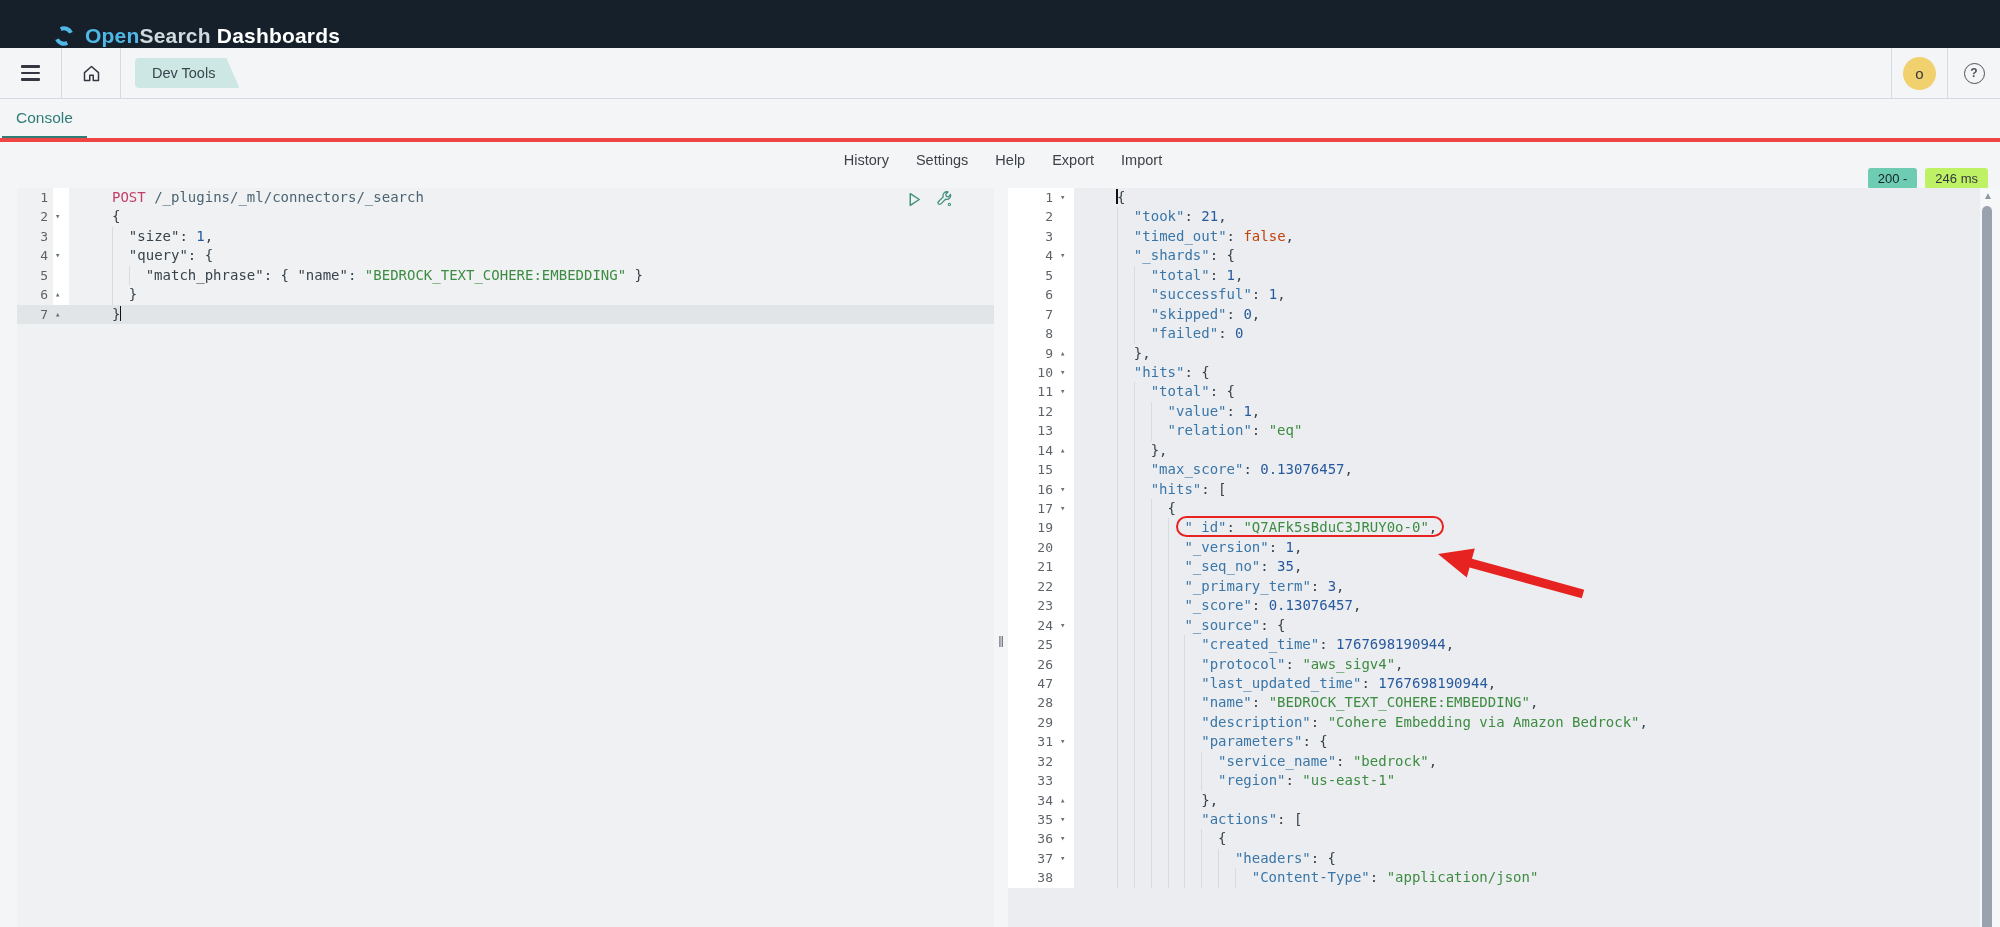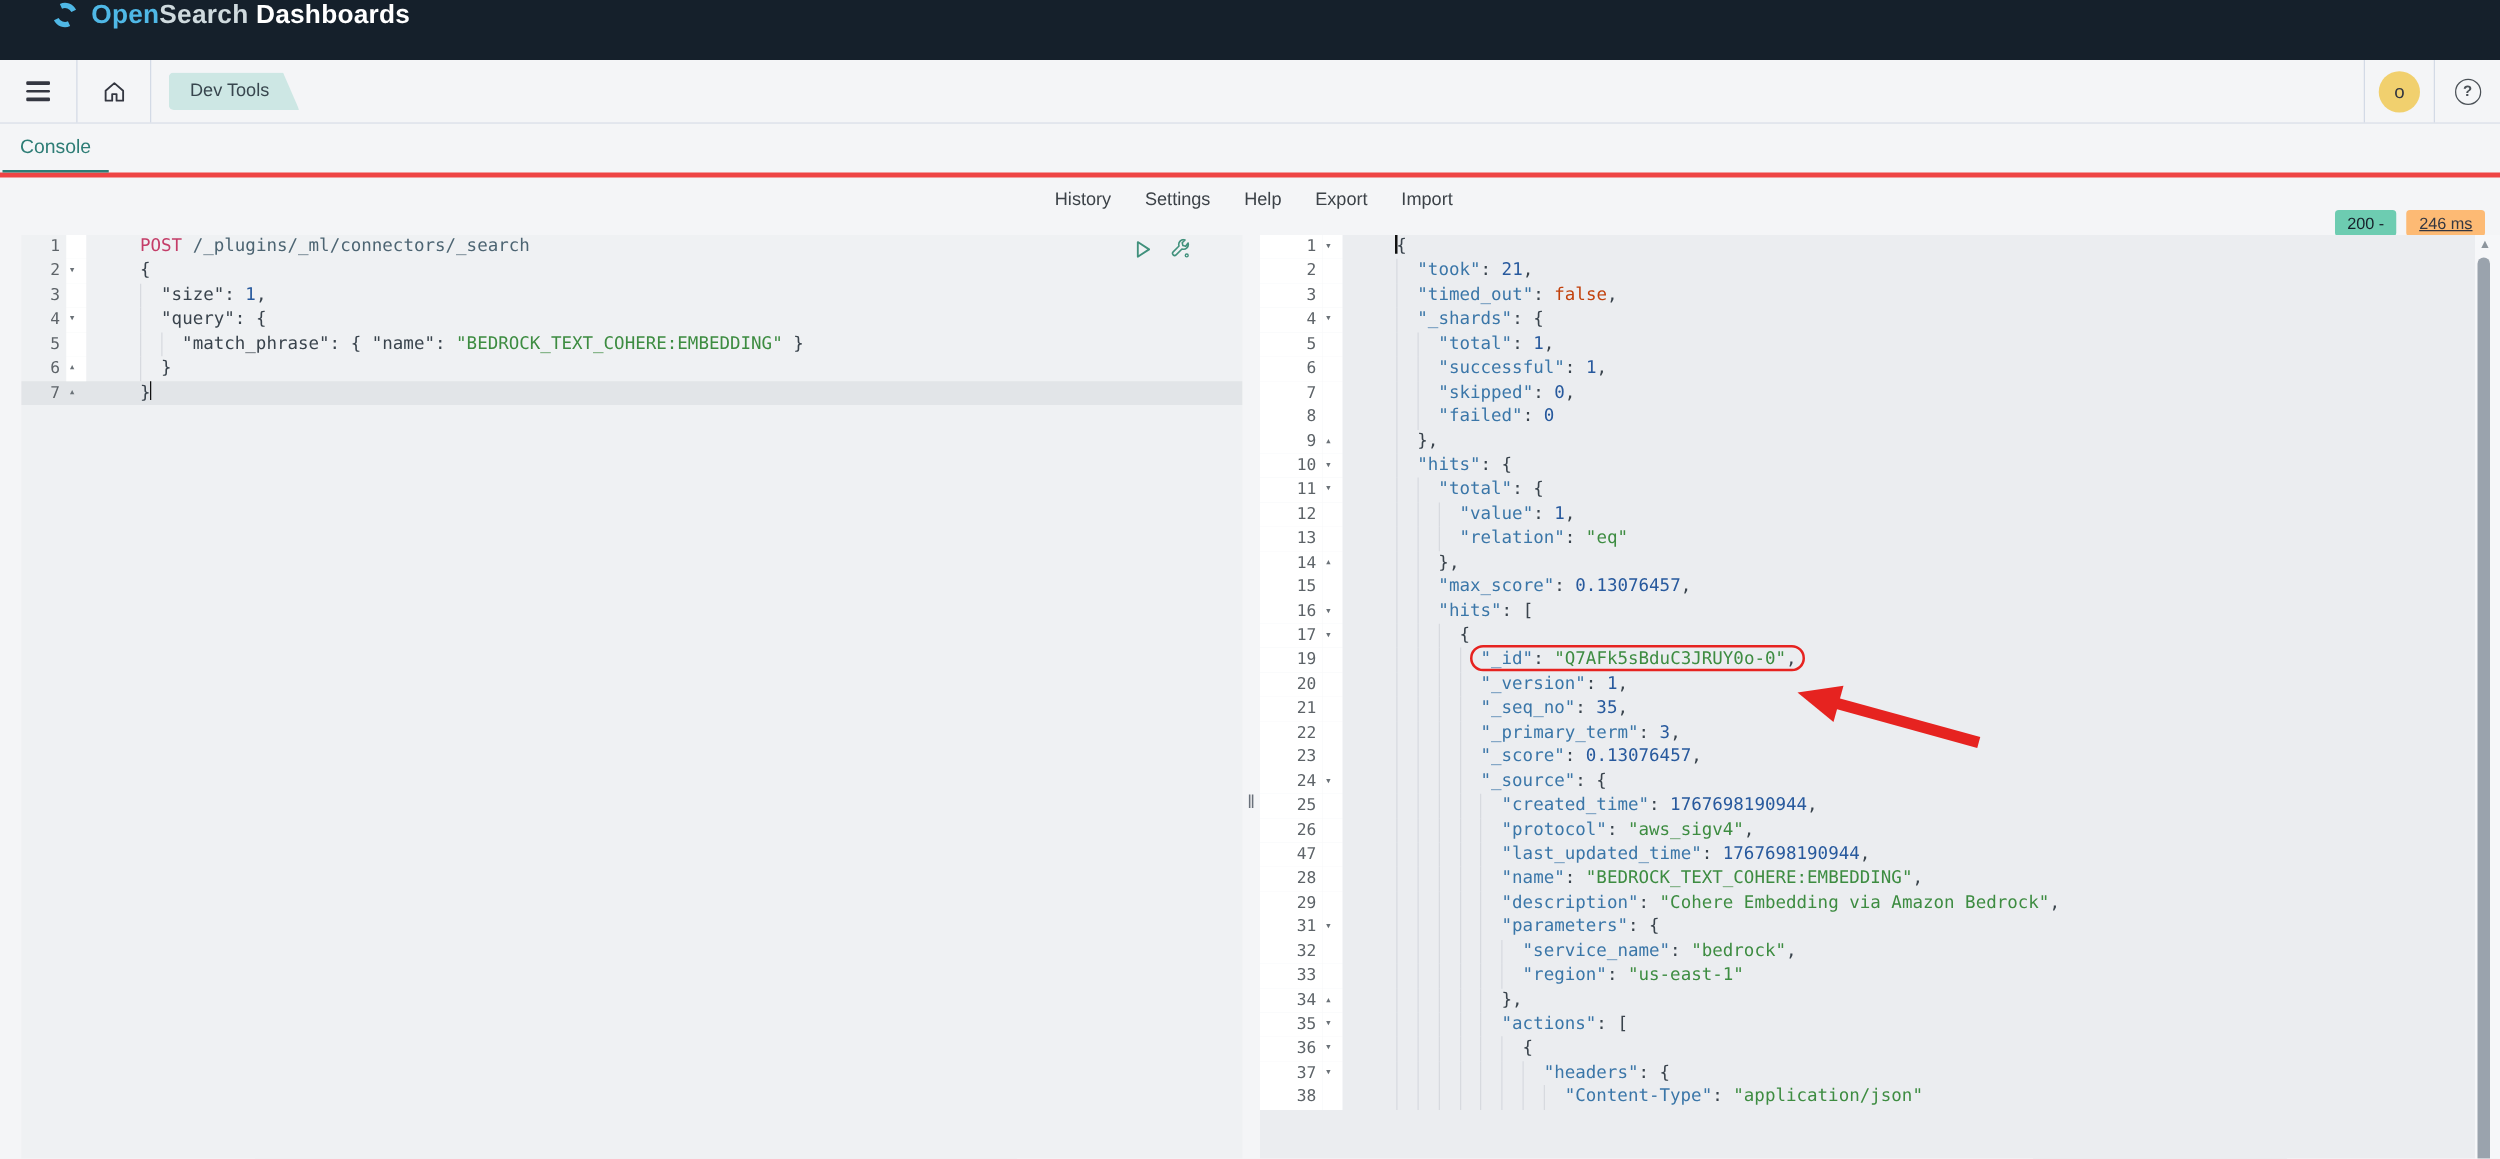--- a/index.html
+++ b/index.html
@@ -1,19 +1,19 @@
 <!DOCTYPE html>
 <html><head>
 <meta charset="utf-8">
 <style>
   html,body{margin:0;padding:0;background:#f4f5f7;font-family:"Liberation Sans",sans-serif;}
   .screen{position:relative;width:2000px;height:927px;overflow:hidden;background:#f4f5f7;}
 
   
-  .topbar{position:absolute;left:0;top:0;width:100%;height:48px;background:#15202b;display:flex;align-items:flex-start;padding-left:40px;box-sizing:border-box;}
+  .topbar{position:absolute;left:0;top:0;width:100%;height:48px;background:#15202b;display:flex;align-items:flex-end;padding-left:52px;box-sizing:border-box;}
   .logo{display:flex;align-items:center;gap:9px;}
   .logo-text{font-size:21px;font-weight:bold;letter-spacing:.2px;}
   .lg-open{color:#4fb8e6;} .lg-search{color:#cfdade;} .lg-dash{color:#ffffff;}
 
   
   .navbar{position:absolute;left:0;top:48px;width:100%;height:51px;background:#f4f5f7;border-bottom:1px solid #d3dae6;display:flex;align-items:center;box-sizing:border-box;}
   .nav-cell{height:100%;display:flex;align-items:center;justify-content:center;}
   .vdiv{width:1px;height:100%;background:#d3dae6;}
   .hamburger{width:61px;cursor:pointer;}
   .hamburger .bars{display:flex;flex-direction:column;gap:4px;}
@@ -30,21 +30,21 @@
   .tabbar{position:absolute;left:0;top:99px;width:100%;height:43px;background:#f4f5f7;border-bottom:4px solid #ef4444;box-sizing:border-box;display:flex;align-items:stretch;}
   .tab{margin-left:2px;padding:0 14px;display:flex;align-items:center;color:#2e7d76;font-size:15.5px;border-bottom:2.5px solid #2e7d76;cursor:pointer;}
 
   
   .toolbar{position:absolute;left:18px;right:12px;top:152px;height:34px;display:flex;align-items:center;flex-direction:column;}
   .tb-items{display:flex;gap:27px;}
   .tb-item{font-size:14.5px;color:#3c4248;cursor:pointer;}
   .tb-right{margin-left:auto;display:flex;gap:8px;align-items:center;}
   .badge{font-size:13px;padding:3px 10px;border-radius:3px;white-space:nowrap;}
   .badge.ok{background:#6dccb1;color:#17202a;}
-  .badge.ms{background:#fdba74;color:#343741;text-decoration:underline;}
+  .badge.ms{background:#bef264;color:#343741;}
 
   
   .panel{position:absolute;top:188px;bottom:0;overflow:hidden;}
   .panel.req{left:17px;width:977px;background:#eff1f3;}
   .panel.resp{left:1008px;width:972px;background:#ebedf0;}
   .cl{display:flex;height:19.45px;align-items:stretch;font-family:"DejaVu Sans Mono",monospace;font-size:14px;line-height:19.45px;}
   .cl.active{background:#e2e5e8;}
   .gut{width:36px;text-align:right;padding-right:5px;box-sizing:border-box;color:#5d6368;font-size:13px;flex:0 0 auto;}
   .resp .gut{width:50px;background:#ffffff;}
   .cl.active .gut{background:transparent;}

